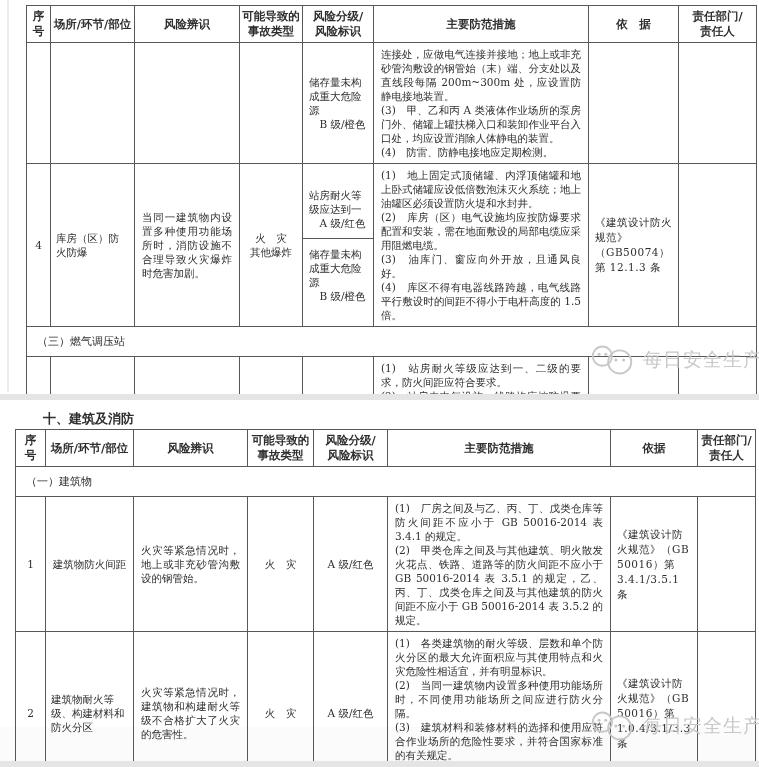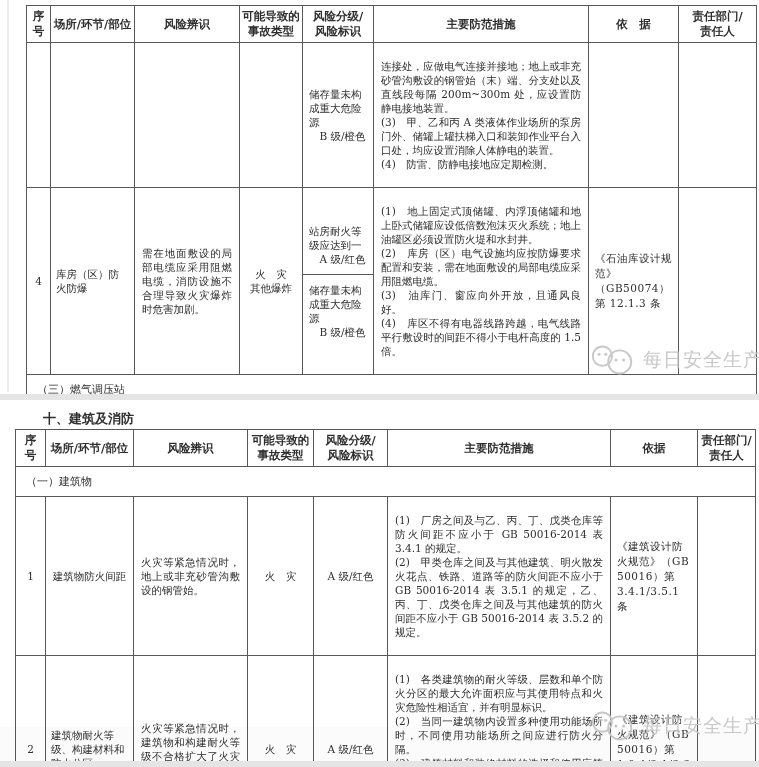--- a/index.html
+++ b/index.html
@@ -22,21 +22,21 @@
   #t2 { margin:0 0 0 15px; width:740px; }
   th, td { border:1px solid #585858; vertical-align:middle; overflow:hidden; }
   th {
     font-size:11.5px; font-weight:bold; text-align:center;
     line-height:15px; white-space:pre-line; padding:3px 2px;
   }
   td { font-size:10.5px; line-height:14px; padding:3px 5px; }
   .c { text-align:center; }
   .pre { white-space:pre-line; }
   .risk-cell { text-align:justify; padding:4px 7px; }
-  .measures-cell { text-align:justify; padding:16px 7px; white-space:pre-line;margin-top:48px; }
+  .measures-cell { text-align:justify; padding:4px 7px; white-space:pre-line;margin-top:48px; }
   .basis-cell { text-align:left; padding:4px 6px; line-height:15px; letter-spacing:0.5px; }
   .grade-cell { text-align:left; padding:4px 6px; white-space:pre-line; }
   .section-cell { text-align:left; padding:4px 4px 4px 10px; font-size:11px; }
   .grade-split { padding:0; }
   .grade-split > div { padding:8px 6px; white-space:pre-line; text-align:left; }
   .grade-split > div:first-child { border-bottom:1px solid #585858; }
   .doc-title { font-size:13px; font-weight:bold; line-height:15px; margin:11px 0 3px 43px; }
 
   .wm {
     position:absolute; display:flex; align-items:center; gap:5px;
@@ -89,34 +89,34 @@
 　B 级/橙色</td>
       <td class="measures-cell">连接处，应做电气连接并接地；地上或非充砂管沟敷设的钢管始（末）端、分支处以及直线段每隔 200m~300m 处，应设置防静电接地装置。
 (3)　甲、乙和丙 A 类液体作业场所的泵房门外、储罐上罐扶梯入口和装卸作业平台入口处，均应设置消除人体静电的装置。
 (4)　防雷、防静电接地应定期检测。</td>
       <td class="basis-cell"></td>
       <td></td>
     </tr>
     <tr style="height:120px">
       <td class="c">4</td>
       <td>库房（区）防火防爆</td>
-      <td class="risk-cell">需在地面敷设的局部电缆应采用阻燃电缆，消防设施不合理导致火灾爆炸时危害加剧。</td>
+      <td class="risk-cell">当同一建筑物内设置多种使用功能场所时，消防设施不合理导致火灾爆炸时危害加剧。</td>
       <td class="c pre">火　灾
 其他爆炸</td>
       <td class="grade-split">
         <div>站房耐火等级应达到一
 　A 级/红色</div>
         <div>储存量未构成重大危险源
 　B 级/橙色</div>
       </td>
       <td class="measures-cell">(1)　地上固定式顶储罐、内浮顶储罐和地上卧式储罐应设低倍数泡沫灭火系统；地上油罐区必须设置防火堤和水封井。
 (2)　库房（区）电气设施均应按防爆要求配置和安装，需在地面敷设的局部电缆应采用阻燃电缆。
 (3)　油库门、窗应向外开放，且通风良好。
 (4)　库区不得有电器线路跨越，电气线路平行敷设时的间距不得小于电杆高度的 1.5 倍。</td>
-      <td class="basis-cell">《石油库设计规范》（GB50074）第 12.1.3 条</td>
+      <td class="basis-cell">《建筑设计防火规范》（GB50074）第 12.1.3 条</td>
       <td></td>
     </tr>
     <tr style="height:30px">
       <td class="section-cell" colspan="8">（三）燃气调压站</td>
     </tr>
     <tr style="height:91px">
       <td class="c">1</td>
       <td class="c">燃气调压站</td>
       <td class="risk-cell">燃气泄漏后遇电气和静电火花，导致火灾、爆炸。</td>
       <td class="c pre">火　灾

